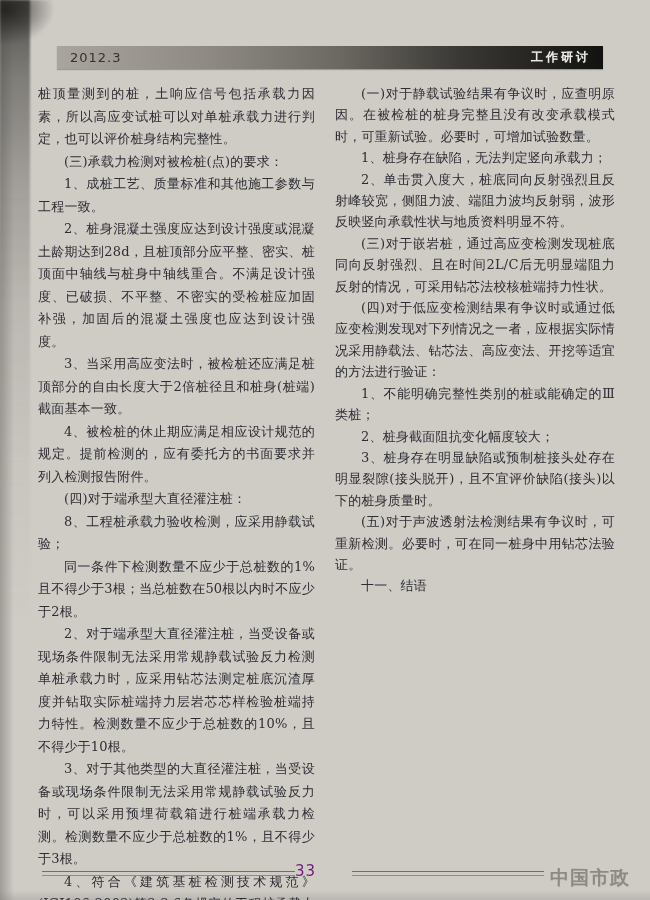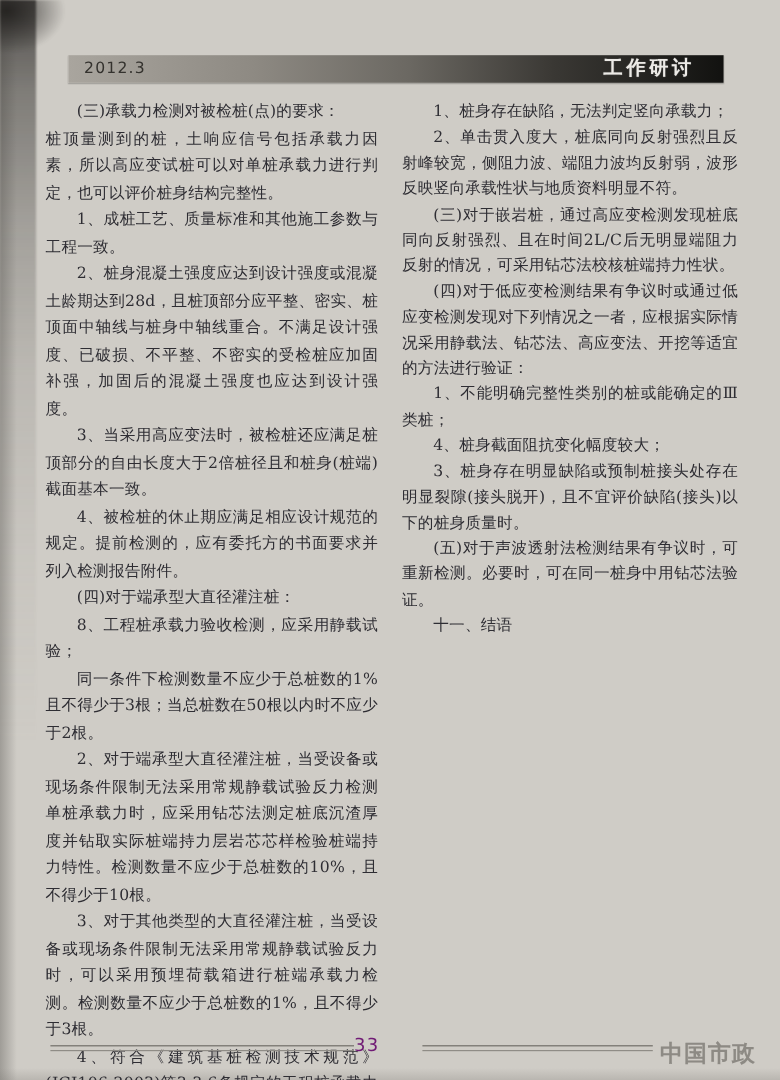--- a/index.html
+++ b/index.html
@@ -39,21 +39,21 @@
     position:absolute;left:57px;top:46px;width:546px;height:23px;
     background:linear-gradient(to right,#a9a59e 0%, #8e8a83 28%, #6b6862 52%, #3a3834 74%, #121210 100%);
     box-shadow:0 1px 1px rgba(0,0,0,0.25);
     display:flex;align-items:center;justify-content:space-between;gap:12px;
   }
   .header-issue{
     padding-left:13px;font-family:"DejaVu Sans","Liberation Sans",sans-serif;
     font-size:13px;color:#34322e;letter-spacing:1px;
   }
   .header-section{
-    padding-right:24px;font-size:16px;font-weight:bold;color:#eceae6;
+    padding-right:12px;font-size:12px;font-weight:bold;color:#eceae6;
     letter-spacing:3px;text-shadow:0 0 1px rgba(255,255,255,0.4);
   }
   
   .col{
     position:absolute;top:83px;
     font-size:13px;color:#2e2d33;text-align:justify;
     text-justify:inter-ideograph;letter-spacing:0.2px;
   }
   .col-left{left:38px;width:277px;line-height:22.5px;}
   .col-right{left:335px;width:280px;line-height:21.4px;}
@@ -93,40 +93,41 @@
 <div class="scan-left2"></div>
 <div class="scan-topleft"></div>
 <div class="scan-bottom"></div>
 
 <div class="header-bar">
   <span class="header-issue">2012.3</span>
   <span class="header-section">工作研讨</span>
 </div>
 
 <div class="col col-left">
+    <p class="para continuation">桩顶量测到的桩，土响应信号包括承载力因素，所以高应变试桩可以对单桩承载力进行判定，也可以评价桩身结构完整性。</p>
     <p class="para body">(三)承载力检测对被检桩(点)的要求：</p>
-    <p class="para continuation">桩顶量测到的桩，土响应信号包括承载力因素，所以高应变试桩可以对单桩承载力进行判定，也可以评价桩身结构完整性。</p>
     <p class="para body">1、成桩工艺、质量标准和其他施工参数与工程一致。</p>
     <p class="para body">2、桩身混凝土强度应达到设计强度或混凝土龄期达到28d，且桩顶部分应平整、密实、桩顶面中轴线与桩身中轴线重合。不满足设计强度、已破损、不平整、不密实的受检桩应加固补强，加固后的混凝土强度也应达到设计强度。</p>
     <p class="para body">3、当采用高应变法时，被检桩还应满足桩顶部分的自由长度大于2倍桩径且和桩身(桩端)截面基本一致。</p>
     <p class="para body">4、被检桩的休止期应满足相应设计规范的规定。提前检测的，应有委托方的书面要求并列入检测报告附件。</p>
     <p class="para body">(四)对于端承型大直径灌注桩：</p>
     <p class="para body">8、工程桩承载力验收检测，应采用静载试验；</p>
     <p class="para body">同一条件下检测数量不应少于总桩数的1%且不得少于3根；当总桩数在50根以内时不应少于2根。</p>
     <p class="para body">2、对于端承型大直径灌注桩，当受设备或现场条件限制无法采用常规静载试验反力检测单桩承载力时，应采用钻芯法测定桩底沉渣厚度并钻取实际桩端持力层岩芯芯样检验桩端持力特性。检测数量不应少于总桩数的10%，且不得少于10根。</p>
     <p class="para body">3、对于其他类型的大直径灌注桩，当受设备或现场条件限制无法采用常规静载试验反力时，可以采用预埋荷载箱进行桩端承载力检测。检测数量不应少于总桩数的1%，且不得少于3根。</p>
     <p class="para body">4、符合《建筑基桩检测技术规范》(JGJ106-2003)第3.3.6条规定的工程桩承载力的验收检测，可采用高应变检测。检测数量不应少于总桩数的5%，且不得少于5根。</p>
   </div>
 <div class="col col-right">
+    <p class="para body">(一)对于静载试验结果有争议时，应查明原因。在被检桩的桩身完整且没有改变承载模式时，可重新试验。必要时，可增加试验数量。</p>
     <p class="para body">1、桩身存在缺陷，无法判定竖向承载力；</p>
     <p class="para body">2、单击贯入度大，桩底同向反射强烈且反射峰较宽，侧阻力波、端阻力波均反射弱，波形反映竖向承载性状与地质资料明显不符。</p>
     <p class="para body">(三)对于嵌岩桩，通过高应变检测发现桩底同向反射强烈、且在时间2L/C后无明显端阻力反射的情况，可采用钻芯法校核桩端持力性状。</p>
     <p class="para body">(四)对于低应变检测结果有争议时或通过低应变检测发现对下列情况之一者，应根据实际情况采用静载法、钻芯法、高应变法、开挖等适宜的方法进行验证：</p>
     <p class="para body">1、不能明确完整性类别的桩或能确定的Ⅲ类桩；</p>
-    <p class="para body">4、桩身截面阻抗变化幅度较大；</p>
+    <p class="para body">2、桩身截面阻抗变化幅度较大；</p>
     <p class="para body">3、桩身存在明显缺陷或预制桩接头处存在明显裂隙(接头脱开)，且不宜评价缺陷(接头)以下的桩身质量时。</p>
     <p class="para body">(五)对于声波透射法检测结果有争议时，可重新检测。必要时，可在同一桩身中用钻芯法验证。</p>
     <p class="para heading">十一、结语</p>
   </div>
 
 <div class="footer">
   <div class="rule rule-left"></div>
   <span class="page-number">33</span>
   <div class="rule rule-right"></div>
   <span class="journal-logo">中国市政</span>

